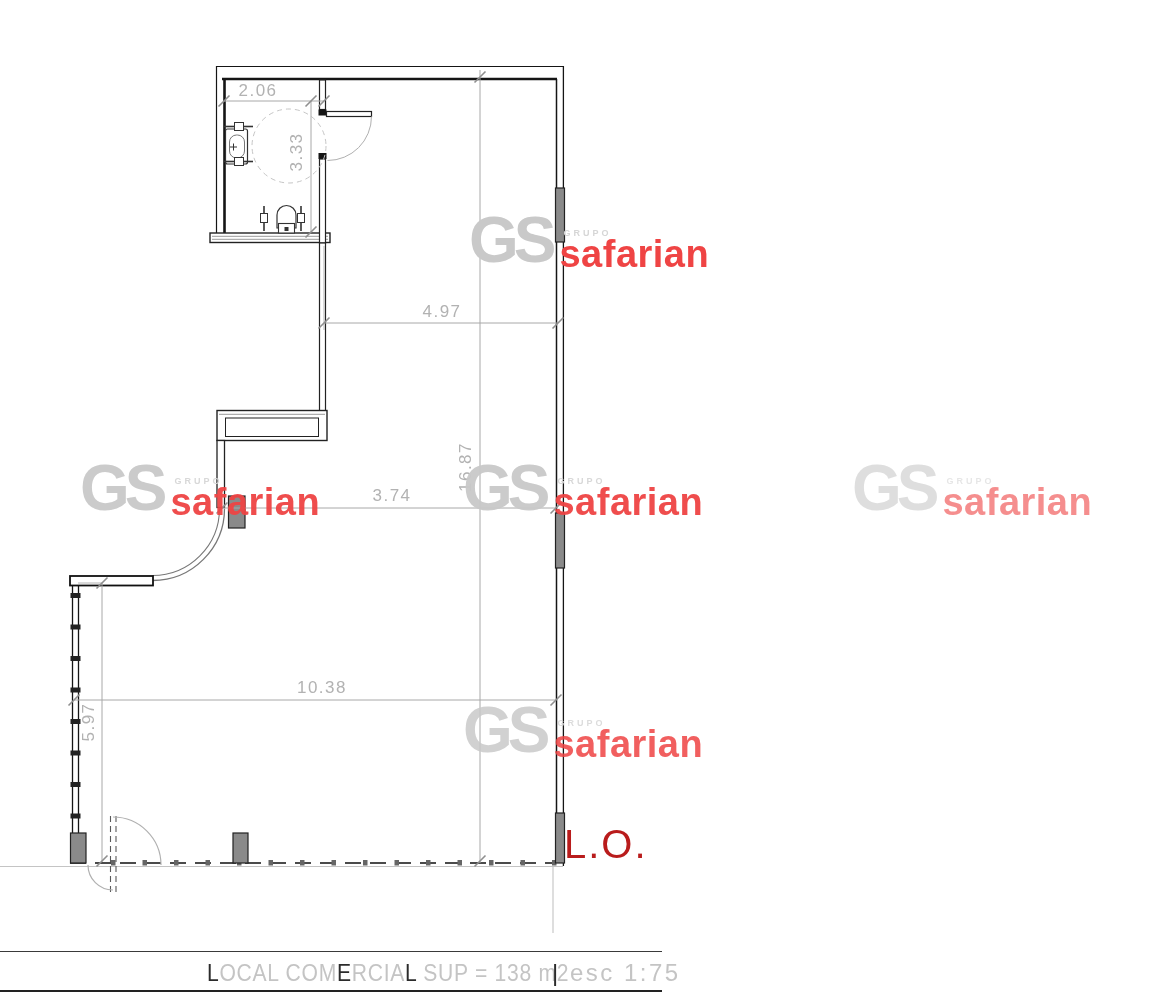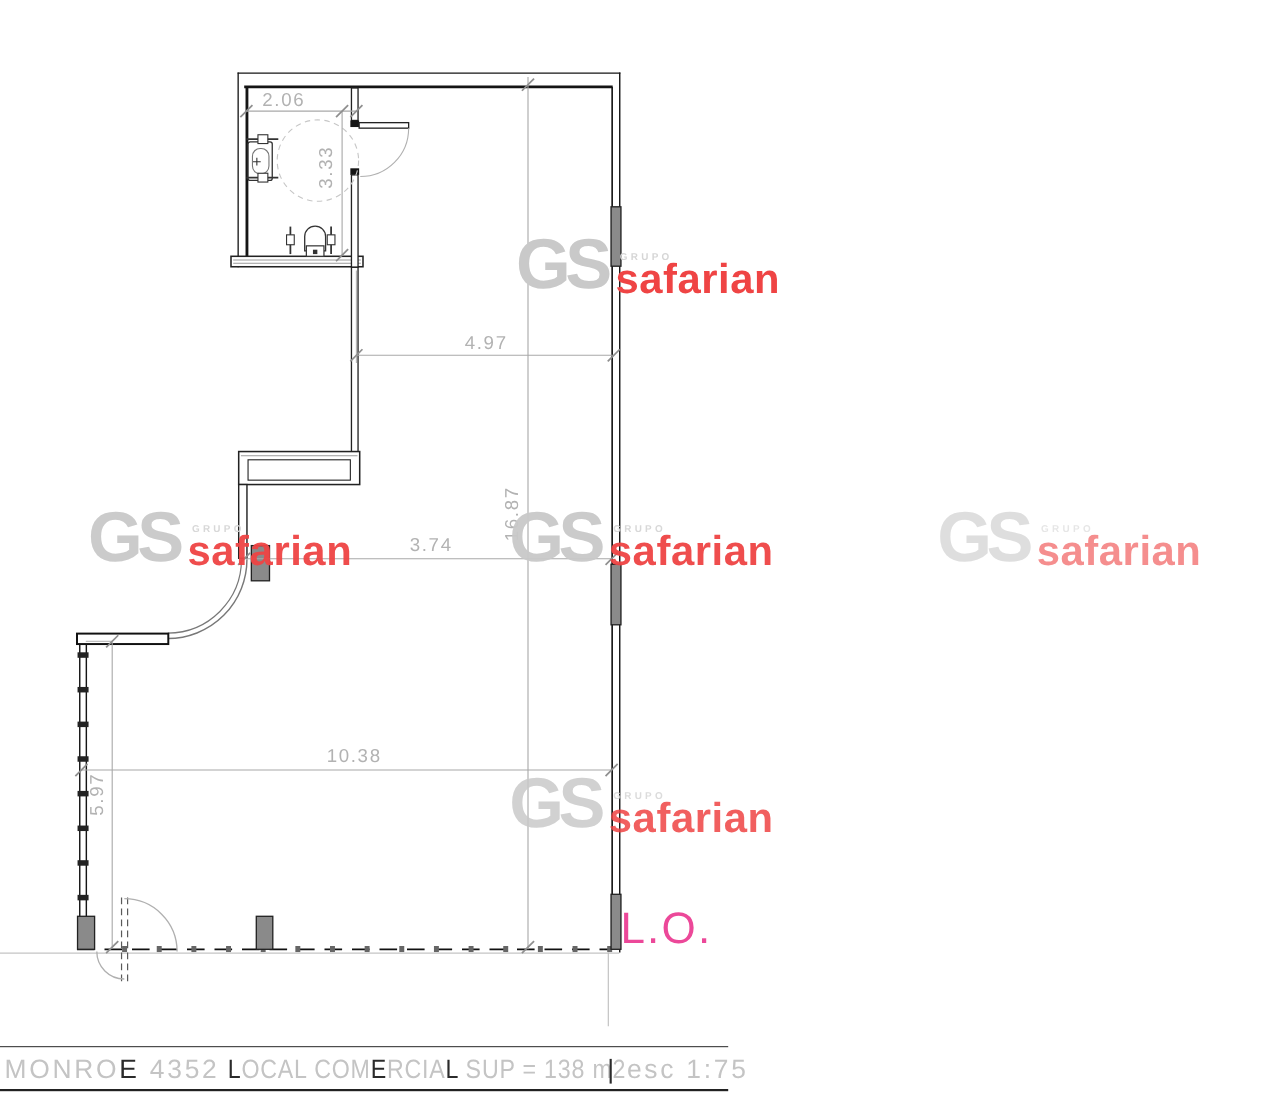--- a/index.html
+++ b/index.html
@@ -6,21 +6,21 @@
   #canvas{position:relative;width:1152px;height:1000px;background:#ffffff;overflow:hidden;
           font-family:"Liberation Sans",sans-serif;}
   #plan-svg{position:absolute;left:0;top:0;}
 
   
   .dim-label{position:absolute;font-size:17px;color:#b2b2b2;letter-spacing:1.5px;
              text-align:center;white-space:nowrap;line-height:18px;}
   .dim-vert{transform:rotate(-90deg);transform-origin:center center;}
 
   
-  .lo-label{position:absolute;left:564px;top:822px;font-size:40px;color:#ec4899;
+  .lo-label{position:absolute;left:564px;top:822px;font-size:40px;color:#b91c1c;
             letter-spacing:2px;font-weight:400;}
 
   
   .wm{position:absolute;display:flex;align-items:flex-start;pointer-events:none;white-space:nowrap;justify-content:space-between;}
   .wm-gs{font-size:64px;font-weight:bold;line-height:0.85;letter-spacing:-5px;color:#c9c9c9;}
   .wm-col{margin-left:8px;margin-top:16px;display:flex;flex-direction:column;}
   .wm-grupo{font-size:9px;letter-spacing:3px;color:#d6d6d6;font-weight:bold;margin:0 0 0 4px;line-height:1;}
   .wm-saf{font-size:38px;font-weight:bold;color:#ef4444;line-height:0.85;letter-spacing:0.5px;}
   .wm-op95{opacity:.95}.wm-op85{opacity:.85}.wm-op60{opacity:.60}
 
@@ -217,17 +217,16 @@
     <span class="wm-gs">GS</span>
     <span class="wm-col">
         <span class="wm-grupo">GRUPO</span>
         <span class="wm-saf">safarian</span>
       </span>
   </div>
 
   <div class="tb-line" style="left:0;top:951px;width:662px;height:1.3px;"></div>
   <div class="tb-line" style="left:0;top:990px;width:662px;height:2.2px;background:#222;"></div>
 
-  <div class="tb-text" style="left:4px;" id="tb-left"><span class="seg-light">MONRO</span><span class="seg-dark">E</span><span class="seg-light"> 4352</span></div>
   <div class="tb-text tb-center" style="left:207px;" id="tb-center"><span class="seg-dark">L</span><span class="seg-light">OCAL COM</span><span class="seg-dark">E</span><span class="seg-light">RCIA</span><span class="seg-dark">L</span><span class="seg-light"> SUP = 138 m2</span></div>
   <div class="tb-text" style="left:552px;" id="tb-right"><span class="seg-dark">|</span><span class="seg-light"> esc 1:75</span></div>
 
 </div>
 
 </body></html>

